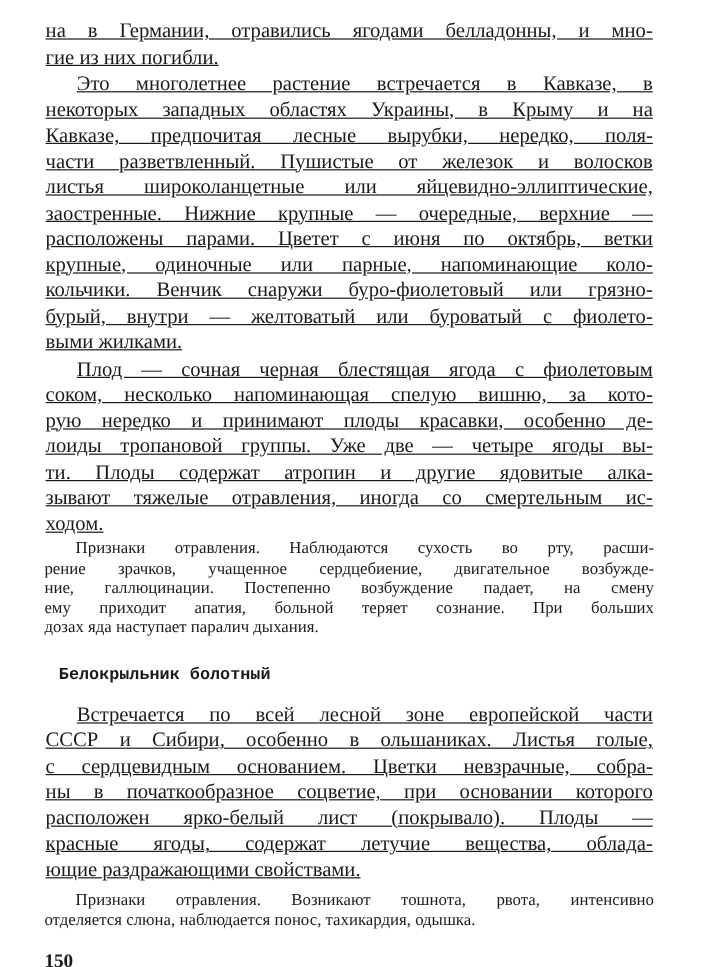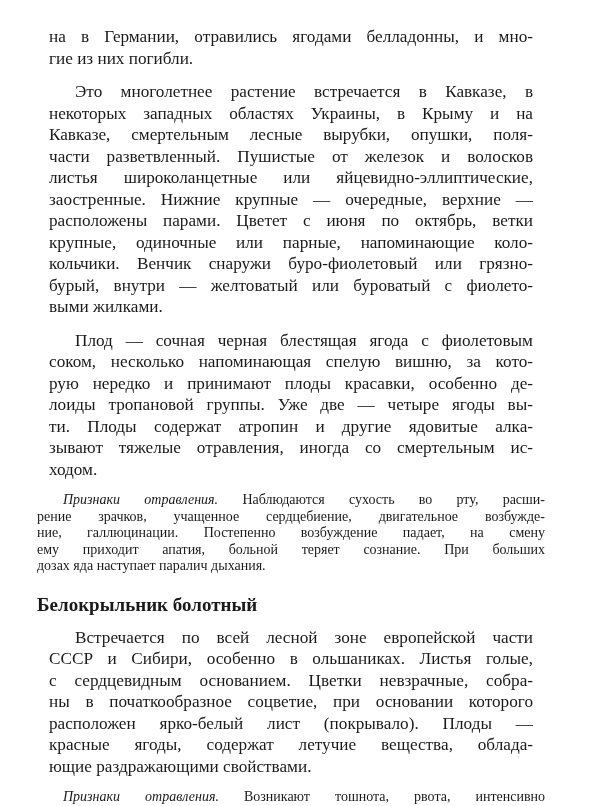--- a/index.html
+++ b/index.html
@@ -4,52 +4,52 @@
   <style>
     html, body { margin: 0; padding: 0; background: #ffffff; }
     body { width: 600px; height: 806px; position: relative; overflow: hidden; }
     .page {
       position: absolute; left: 37px; top: 14px; width: 508px;
       font-family: "Liberation Serif", "DejaVu Serif", serif;
       color: #1a1a1a;
     }
     .p {
       font-size: 17.2px; line-height: 21.5px;
-      text-align: justify; margin: 12px;
+      text-align: justify; margin: 1px; text-decoration: underline;
     }
     .line { display: block; text-align: justify; text-align-last: justify; white-space: nowrap; }
     .line.last { text-align-last: left; }
     .small {
       font-size: 14px; line-height: 16.6px; margin: 0;
     }
     .small .line { }
-    .label { font-style: italic; }
+    .label { }
     .heading {
-      font-family: Liberation Serif, serif;
-      font-weight: bold; font-size: 19px; line-height: 20px;
-      margin: 0;
+      font-family: Liberation Mono, monospace;
+      font-weight: bold; font-size: 14px; line-height: 20px;
+      margin: 12px;
     }
     .pagenum {
       font-size: 16px; font-weight: bold; margin: 0;
     }
   </style>
 </head>
 <body>
 
 <div class="page">
 
   <p class="p">
     <span class="line">на в Германии, отравились ягодами белладонны,  и мно-</span>
     <span class="line last">гие из них погибли.</span>
   </p>
 
   <p class="p">
     <span class="line" style="padding-left:26px">Это многолетнее растение встречается в Кавказе, в</span>
     <span class="line">некоторых западных областях Украины, в Крыму и на</span>
-    <span class="line">Кавказе, смертельным лесные вырубки, опушки, поля-</span>
+    <span class="line">Кавказе, предпочитая лесные вырубки, нередко, поля-</span>
     <span class="line">части разветвленный. Пушистые от железок и волосков</span>
     <span class="line">листья широколанцетные или яйцевидно-эллиптические,</span>
     <span class="line">заостренные.  Нижние  крупные — очередные, верхние —</span>
     <span class="line">расположены парами. Цветет с июня  по октябрь, ветки</span>
     <span class="line">крупные, одиночные или парные, напоминающие коло-</span>
     <span class="line">кольчики. Венчик снаружи буро-фиолетовый или грязно-</span>
     <span class="line">бурый, внутри — желтоватый или буроватый с фиолето-</span>
     <span class="line last">выми жилками.</span>
   </p>
 

